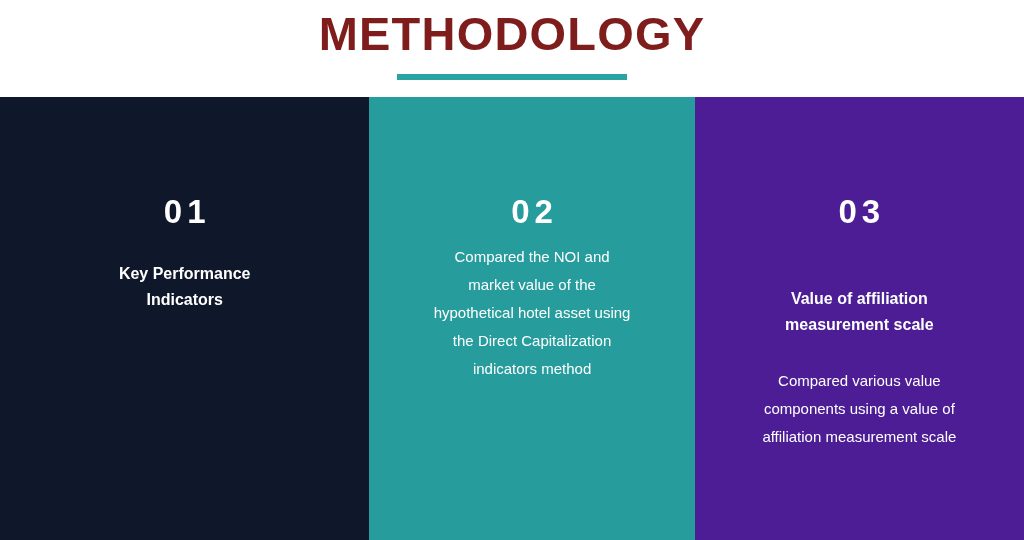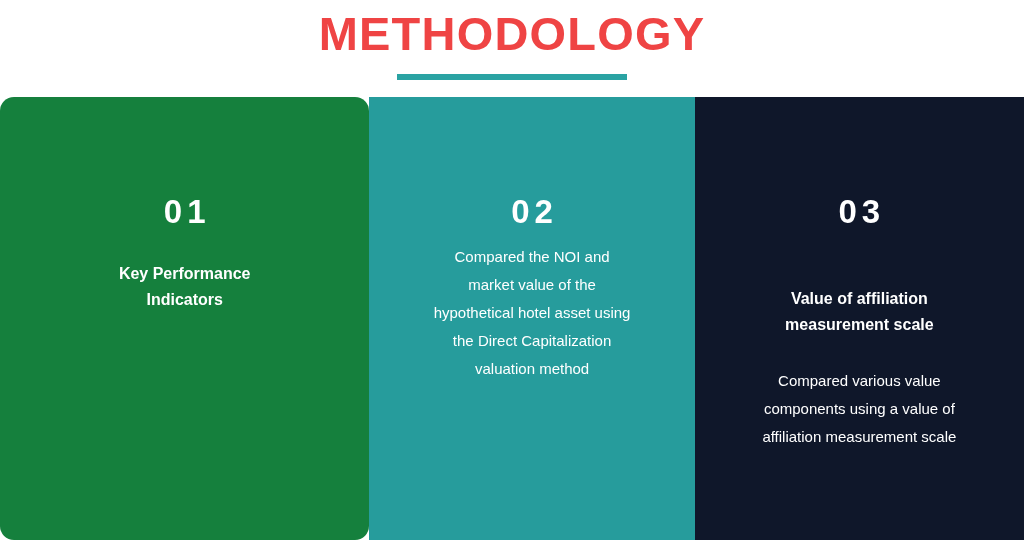--- a/index.html
+++ b/index.html
@@ -35,21 +35,21 @@
     justify-content: flex-start;
   }
 
   .page-title {
     margin: 0;
     padding-top: 6px;
     font-size: 47px;
     line-height: 56px;
     font-weight: bold;
     letter-spacing: 1.2px;
-    color: #ef4444;
+    color: #7f1d1d;
     text-align: center;
     white-space: nowrap;
   }
 
   .title-rule {
     margin-top: 12px;
     width: 230px;
     height: 6px;
     background: #2aa3a3;
   }
@@ -69,23 +69,23 @@
     position: relative;
     height: 100%;
     box-sizing: border-box;
     display: flex;
     flex-direction: column;
     align-items: center;
     color: #ffffff;
     overflow: hidden;
   }
 
-  .col-1 { width: 377px; background: #15803d; border-radius: 14px; }
+  .col-1 { width: 377px; background: #0f172a; }
   .col-2 { width: 332px; background: #269c9c; }
-  .col-3 { width: 336px; background: #0f172a; }
+  .col-3 { width: 336px; background: #4c1d95; }
 
   .col-number {
     font-size: 33px;
     line-height: 33px;
     font-weight: bold;
     letter-spacing: 5px;
     text-indent: 5px;
     color: #ffffff;
     text-align: center;
   }
@@ -137,21 +137,21 @@
       <div class="col-heading">Key Performance
 Indicators</div>
     </div>
 
     <div class="column col-2">
       <div class="col-number">02</div>
       <div class="col-body">Compared the NOI and
 market value of the
 hypothetical hotel asset using
 the Direct Capitalization
-valuation method</div>
+indicators method</div>
     </div>
 
     <div class="column col-3">
       <div class="col-number">03</div>
       <div class="col-heading">Value of affiliation
 measurement scale</div>
       <div class="col-body">Compared various value
 components using a value of
 affiliation measurement scale</div>
     </div>

